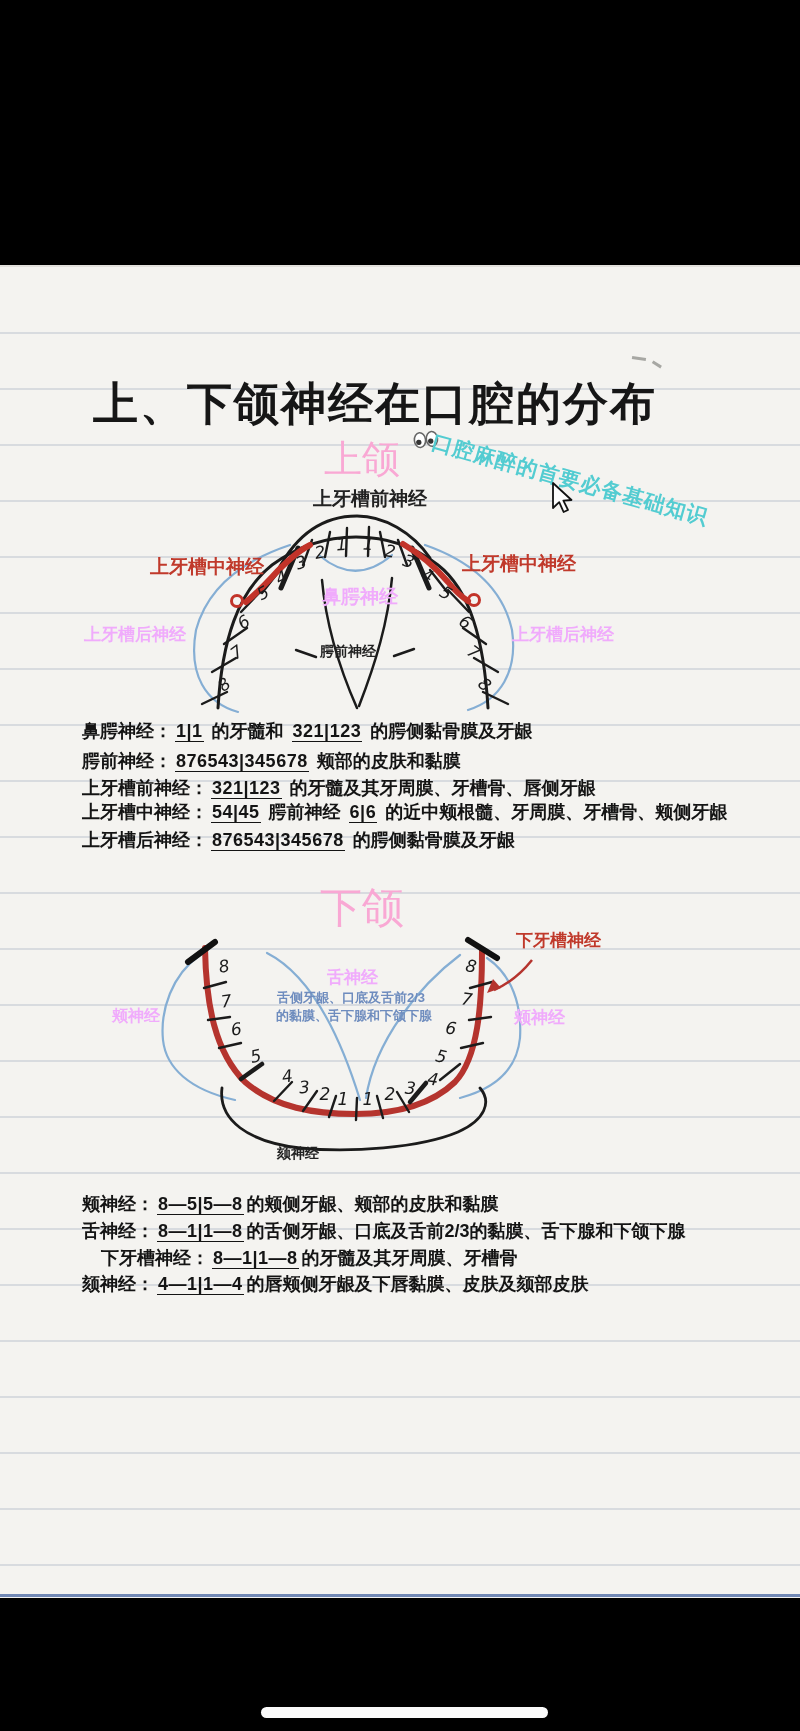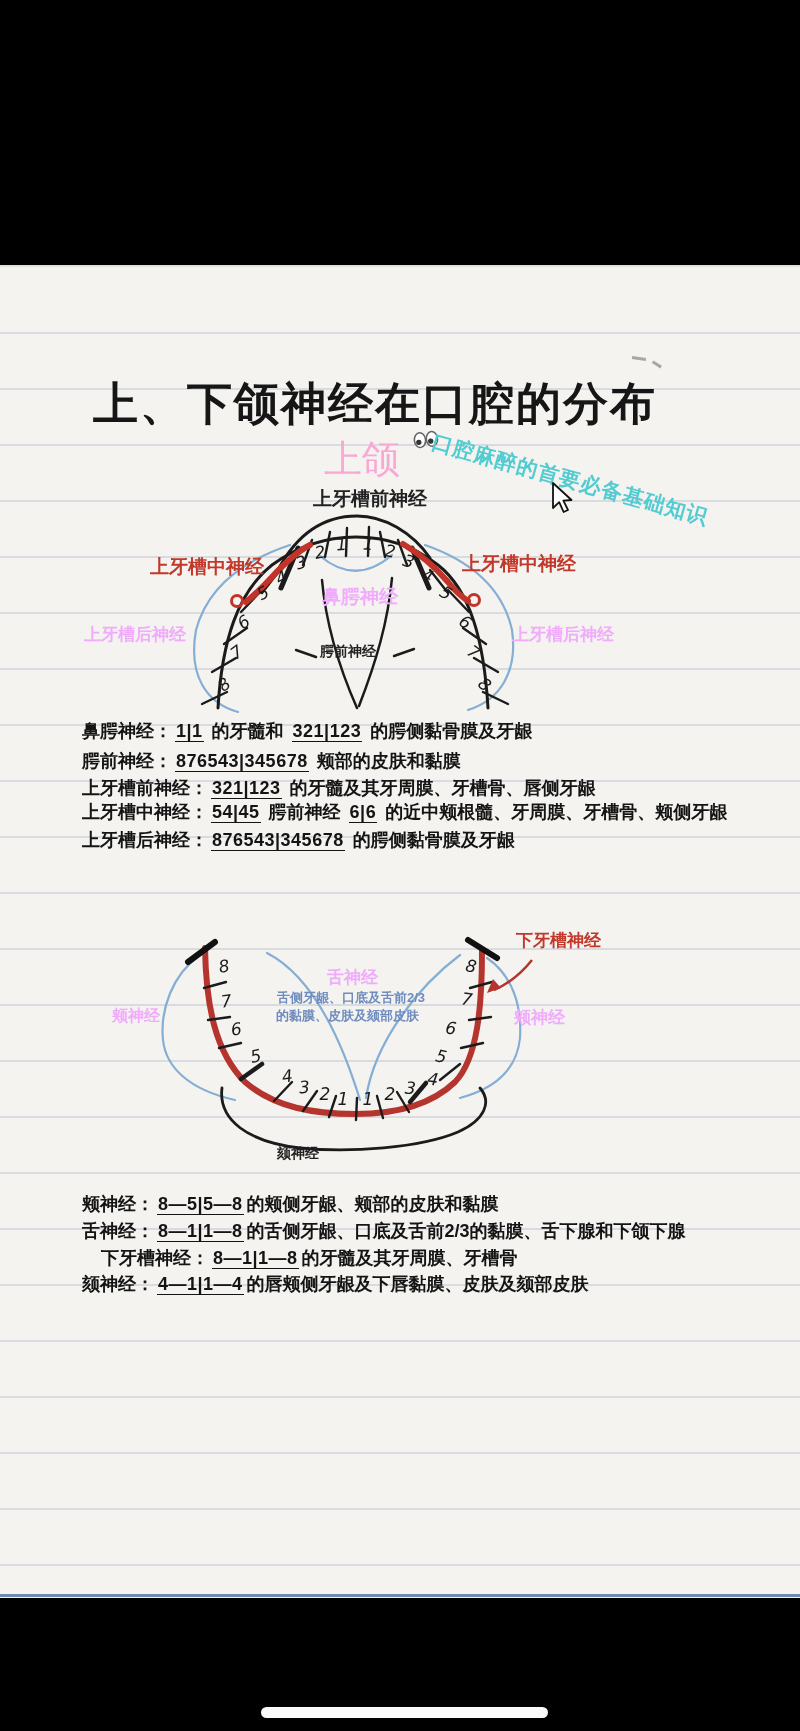--- a/index.html
+++ b/index.html
@@ -127,20 +127,21 @@
   <div class="lbl blk" style="left:320px;top:643px;font-size:14px;">腭前神经</div>
 
   <div class="notes" style="top:0;">
     <div class="nline" style="top:719px;"><span>鼻腭神经：</span><span class="num">1|1</span><span> 的牙髓和 </span><span class="num">321|123</span><span> 的腭侧黏骨膜及牙龈</span></div>
     <div class="nline" style="top:749px;"><span>腭前神经：</span><span class="num">876543|345678</span><span> 颊部的皮肤和黏膜</span></div>
     <div class="nline" style="top:776px;"><span>上牙槽前神经：</span><span class="num">321|123</span><span> 的牙髓及其牙周膜、牙槽骨、唇侧牙龈</span></div>
     <div class="nline" style="top:800px;"><span>上牙槽中神经：</span><span class="num">54|45</span><span> 腭前神经 </span><span class="num">6|6</span><span> 的近中颊根髓、牙周膜、牙槽骨、颊侧牙龈</span></div>
     <div class="nline" style="top:828px;"><span>上牙槽后神经：</span><span class="num">876543|345678</span><span> 的腭侧黏骨膜及牙龈</span></div>
   </div>
 
+  <div class="h2 h-lower">下颌</div>
 
   <svg style="left:80px;top:930px;" width="560" height="230" viewBox="0 0 560 230">
     <g stroke="#85aed4" stroke-width="2.2" fill="none" stroke-linecap="round">
       <path d="M120,25 C92,45 80,80 83,110 C86,138 110,160 155,170"></path>
       <path d="M407,28 C432,45 442,75 440,108 C437,138 418,158 380,168"></path>
       <path d="M187,23 C230,45 260,105 280,170"></path>
       <path d="M380,25 C340,55 295,110 286,168"></path>
     </g>
     <path d="M142,158 C138,190 168,212 220,218 C270,223 340,218 378,202 C405,190 412,172 400,158" stroke="#1b1b1b" stroke-width="2.8" fill="none" stroke-linecap="round"></path>
     <path d="M125,18 C126,75 135,122 165,152 C195,178 235,184 275,184 C315,184 350,176 375,152 C398,128 402,75 402,20" stroke="#b5342e" stroke-width="6" fill="none" stroke-linecap="round"></path>
@@ -185,21 +186,21 @@
       <text class="tn" transform="translate(360 132) rotate(12)">5</text>
       <text class="tn" transform="translate(370 104) rotate(8)">6</text>
       <text class="tn" transform="translate(386 75) rotate(8)">7</text>
       <text class="tn" transform="translate(390 42) rotate(10)">8</text>
     </g>
   </svg>
 
   <div class="lbl red" style="left:516px;top:929px;font-size:17px;">下牙槽神经</div>
   <div class="lbl blu" style="left:327px;top:966px;font-size:17px;text-align:center;">舌神经</div>
   <div class="desc" style="left:277px;top:989px;">舌侧牙龈、口底及舌前2/3</div>
-  <div class="desc" style="left:276px;top:1007px;">的黏膜、皮肤及颏部皮肤</div>
+  <div class="desc" style="left:276px;top:1007px;">的黏膜、舌下腺和下颌下腺</div>
   <div class="lbl blu" style="left:112px;top:1006px;font-size:16px;">颊神经</div>
   <div class="lbl blu" style="left:514px;top:1006px;font-size:17px;">颊神经</div>
   <div class="lbl blk" style="left:277px;top:1145px;font-size:14px;">颏神经</div>
 
   <div class="notes" style="top:0;">
     <div class="nline" style="top:1192px;"><span>颊神经：</span><span class="num">8—5|5—8</span><span>的颊侧牙龈、颊部的皮肤和黏膜</span></div>
     <div class="nline" style="top:1219px;"><span>舌神经：</span><span class="num">8—1|1—8</span><span>的舌侧牙龈、口底及舌前2/3的黏膜、舌下腺和下颌下腺</span></div>
     <div class="nline" style="top:1246px;margin-left:19px;"><span>下牙槽神经：</span><span class="num">8—1|1—8</span><span>的牙髓及其牙周膜、牙槽骨</span></div>
     <div class="nline" style="top:1272px;"><span>颏神经：</span><span class="num">4—1|1—4</span><span>的唇颊侧牙龈及下唇黏膜、皮肤及颏部皮肤</span></div>
   </div>

